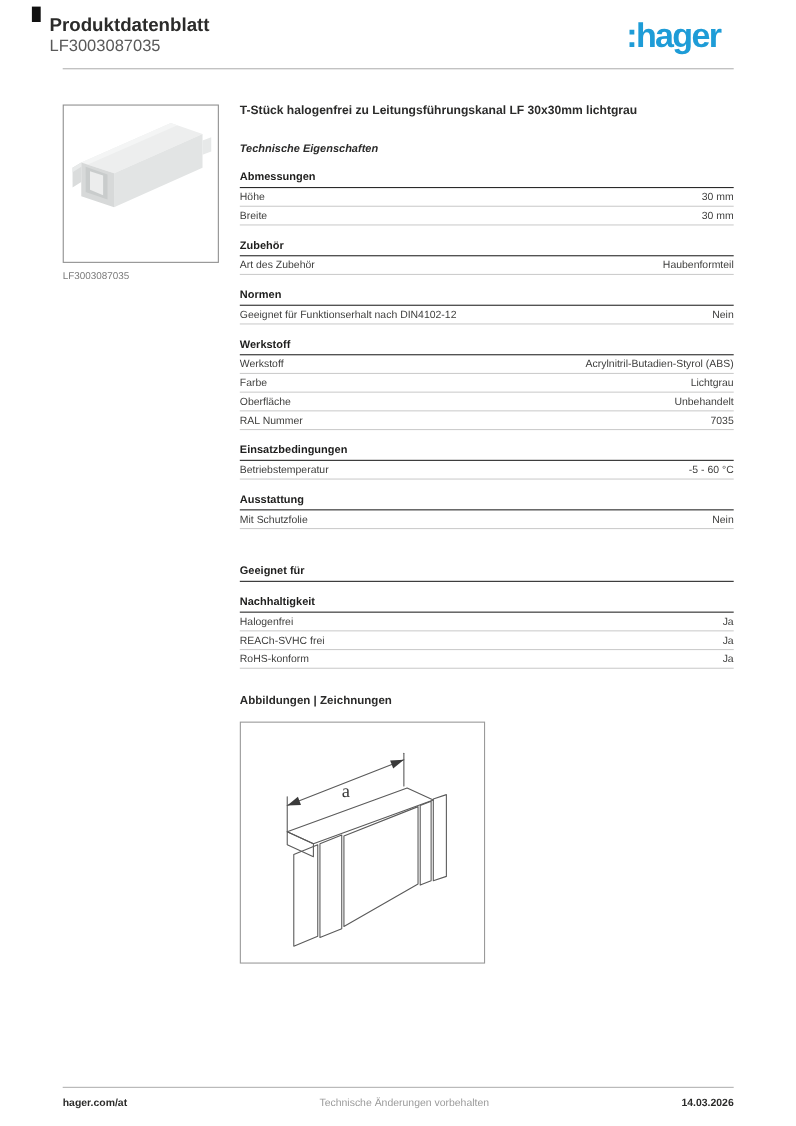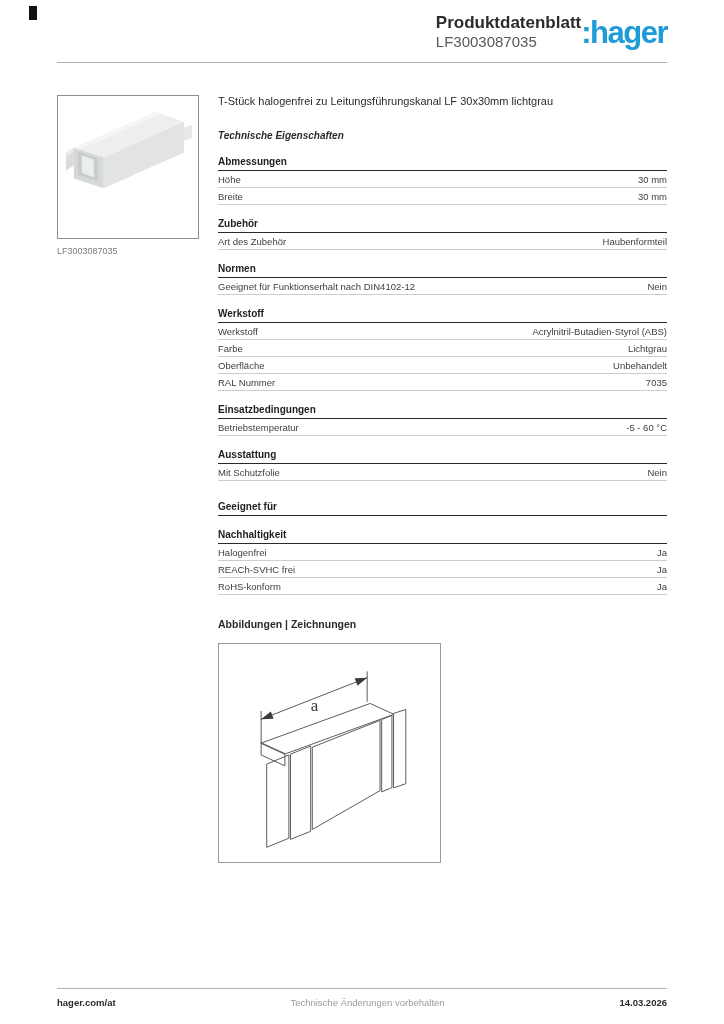--- a/index.html
+++ b/index.html
@@ -3,36 +3,36 @@
 <meta charset="utf-8">
 <style>
   * { margin:0; padding:0; box-sizing:border-box; }
   html,body { background:#ffffff; }
   .page {
     position:relative; width:724px; height:1024px; background:#ffffff;
     font-family:"Liberation Sans", sans-serif; color:#2b2b2a; overflow:hidden;
   }
   .reg-mark { position:absolute; left:29px; top:6px; width:8px; height:14px; background:#111; }
 
-  .header { position:absolute; left:57px; top:14px; width:610px; display:flex; justify-content:flex-end; align-items:flex-start; }
+  .header { position:absolute; left:45px; top:14px; width:610px; display:flex; justify-content:space-between; align-items:flex-start; }
   .doc-title { font-size:17px; font-weight:bold; color:#2b2b2a; line-height:1.1; }
   .doc-id { font-size:15px; color:#595959; line-height:1.25; }
   .logo { font-size:31px; font-weight:bold; letter-spacing:-1.5px; line-height:1.2; }
   .header-rule { position:absolute; left:57px; top:62px; width:610px; border-top:1px solid #b3b3b3; }
 
   .photo-box { position:absolute; left:57px; top:95px; width:142px; height:144px; border:1px solid #8f8f8f; background:#fff; }
   .photo-caption { position:absolute; left:57px; top:246px; font-size:9px; color:#7b7b7b; }
 
   .content { position:absolute; left:218px; top:95px; width:449px; }
-  .prod-title { font-size:11px; font-weight:normal; line-height:1.2; }
+  .prod-title { font-size:11px; font-weight:bold; line-height:1.2; }
   .tech-heading { margin-top:22px; font-size:10px; font-weight:bold;font-style:italic; }
 
   .section { margin-top:13px; }
   .section.first { margin-top:15px; }
-  .section.gap-before { margin-top:20px; }
+  .section.gap-before { margin-top:33px; }
   .section-title { font-size:10px; font-weight:bold; color:#1e1e1d; padding-bottom:3px; border-bottom:1px solid #2a2a2a; }
   .row { display:flex; justify-content:space-between; align-items:baseline; border-bottom:1px solid #cdcdcd; padding:3px 0 2px 0; font-size:9.5px; color:#3e3e3d; min-height:14px; }
   .row .lbl { text-align:left; }
   .row .val { text-align:right; white-space:nowrap; }
 
   .drawings-heading { margin-top:23px; font-size:10.5px; font-weight:bold; }
   .drawing-box { margin-top:13px; width:223px; height:220px; border:1px solid #9a9a9a; background:#fff; }
 
   .footer { position:absolute; left:57px; top:988px; width:610px; border-top:1px solid #b3b3b3; padding-top:8px; display:flex; align-items:baseline; font-size:9.5px; }
   .footer .f-left { font-weight:bold; color:#2b2b2a; }

